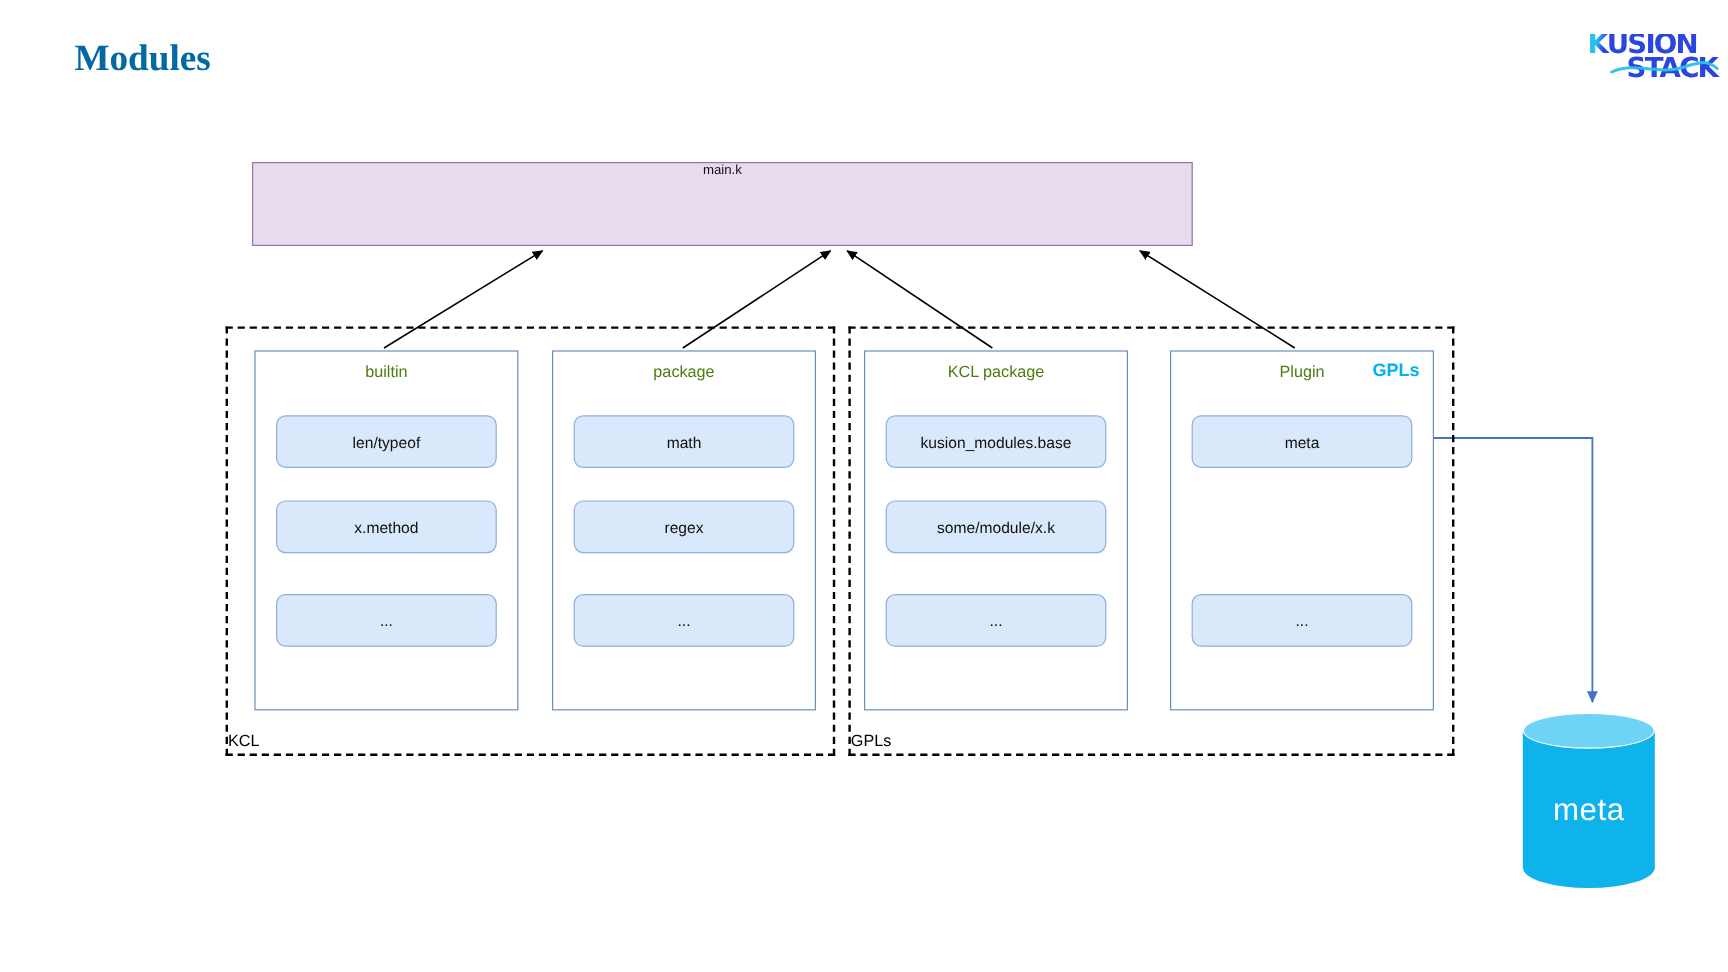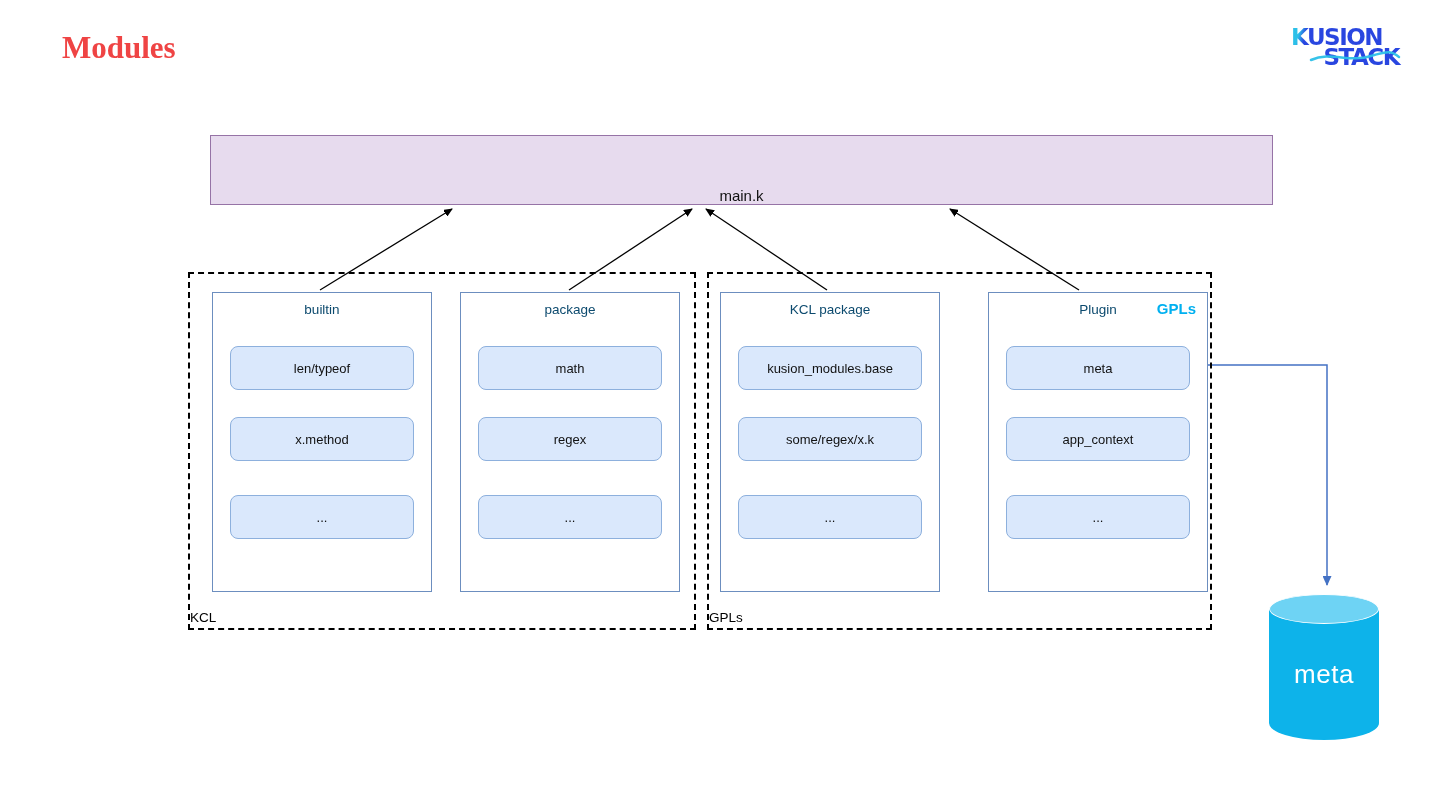--- a/index.html
+++ b/index.html
@@ -4,58 +4,58 @@
 <style>
   html,body { margin:0; padding:0; background:#ffffff; }
   .slide {
     position:relative; width:1440px; height:810px; background:#ffffff;
     font-family:"Liberation Sans", sans-serif; overflow:hidden;
   }
 
   
   .page-title {
     position:absolute; left:62px; top:30px;
-    font-family:"Liberation Serif", serif; font-weight:bold; font-size:31px; color:#ef4444;
+    font-family:"Liberation Serif", serif; font-weight:bold; font-size:31px; color:#0369a1;
   }
-  .logo { position:absolute; left:1291px; top:28px; width:110px; text-align:right;
+  .logo { position:absolute; left:1323px; top:28px; width:110px; text-align:right;
     font-family:"DejaVu Sans", sans-serif; font-weight:800; font-size:23px;
     letter-spacing:-1.5px; line-height:0.85; }
   .logo-line1 {
     text-align:left;
     background:linear-gradient(105deg, var(--logo-cyan,#2cc0e8) 0%, var(--logo-cyan,#2cc0e8) 8%, var(--logo-blue,#2946e0) 14%, var(--logo-blue,#2946e0) 100%);
     -webkit-background-clip:text; background-clip:text; color:transparent;
   }
   .logo-line2 { color:var(--logo-blue,#2946e0); position:relative; padding-right:2px; }
   .logo-swoosh { position:absolute; right:0; bottom:2px; pointer-events:none; }
 
   
   .root-node {
-    position:absolute; left:210px; top:135px; width:1063px; height:70px;
+    position:absolute; left:210px; top:135px; width:784px; height:70px;
     background:var(--root-fill,#e7dbee); border:1.5px solid var(--root-border,#9673a6);
-    box-sizing:border-box; display:flex; align-items:flex-end; justify-content:center;
-    font-size:15px; color:#111;
+    box-sizing:border-box; display:flex; align-items:flex-start; justify-content:center;
+    font-size:11px; color:#111;
   }
 
   
   .group { position:absolute; border:2px dashed #000; box-sizing:border-box; background:transparent; }
   .group-kcl  { left:188px; top:272px; width:508px; height:358px; }
   .group-user { left:707px; top:272px; width:505px; height:358px; }
   .group-label {
     position:absolute; bottom:3px; left:0; width:100%; text-align:left;
     font-size:13.5px; color:#000;
   }
 
   
   .mod-box {
     position:absolute; top:18px; width:220px; height:300px;
     background:#fff; border:1.5px solid var(--box-border,#6c8ebf); box-sizing:border-box;
   }
   .mod-box-title {
     position:absolute; top:9px; left:0; width:100%; text-align:center;
-    font-size:13.5px; color:#0c4a6e;
+    font-size:13.5px; color:#4d7c0f;
   }
   .gpls-badge {
     position:absolute; top:7px; right:11px; font-size:15px; font-weight:bold;
     color:var(--gpls-badge,#00b0f0);
     margin-left:36px;
   }
   .pill {
     position:absolute; left:17px; width:184px; height:44px;
     background:var(--pill-fill,#dae8fc); border:1px solid var(--pill-border,#8db0dd);
     border-radius:8px; box-sizing:border-box;
@@ -137,28 +137,27 @@
       <div class="pill pill-1">math</div>
       <div class="pill pill-3">...</div>
     </div>
     <div class="group-label">KCL</div>
   </div>
 
   <div class="group group-user">
     <div class="mod-box" style="left:11px;">
       <div class="mod-box-title">KCL package</div>
       <div class="pill pill-1">kusion_modules.base</div>
-      <div class="pill pill-2">some/regex/x.k</div>
+      <div class="pill pill-2">some/module/x.k</div>
       <div class="pill pill-3">...</div>
     </div>
-    <div class="mod-box" style="left:279px;padding-left:26px;">
+    <div class="mod-box" style="left:266px;padding-left:26px;">
       <div class="mod-box-title">Plugin</div>
       <div class="gpls-badge">GPLs</div>
       <div class="pill pill-1">meta</div>
-      <div class="pill pill-2">app_context</div>
       <div class="pill pill-3">...</div>
     </div>
     <div class="group-label">GPLs</div>
   </div>
 
   <div class="cylinder">
     <div class="cyl-top"></div>
     <div class="cyl-body">
       <span>meta</span>
     </div>

